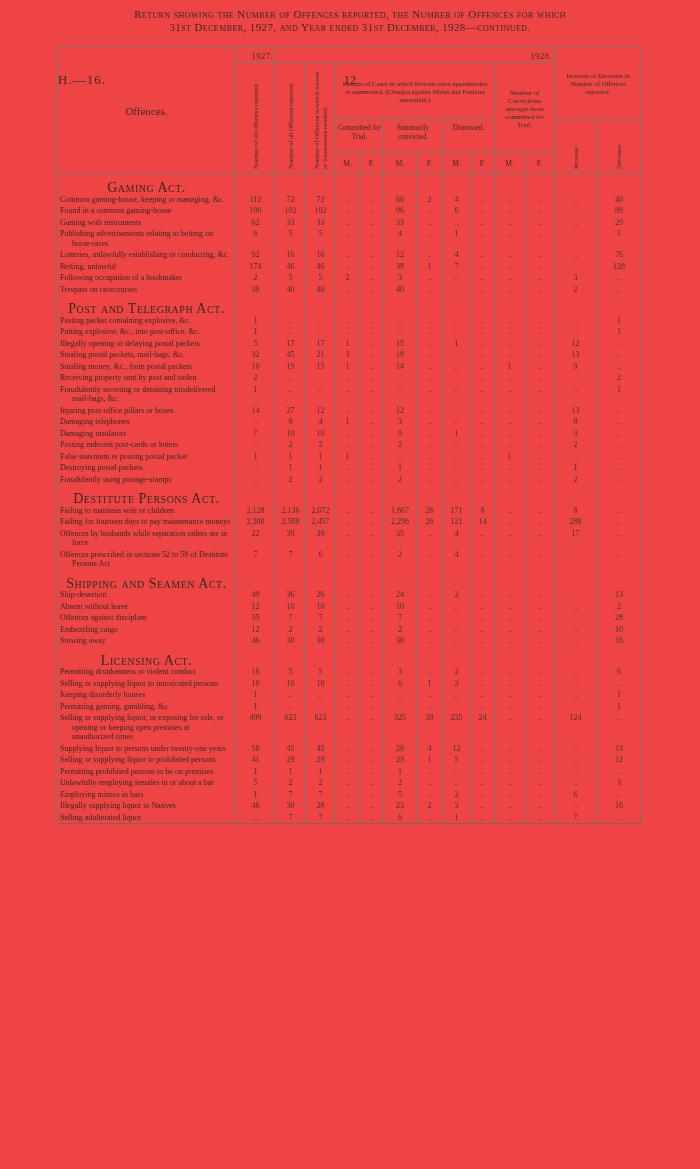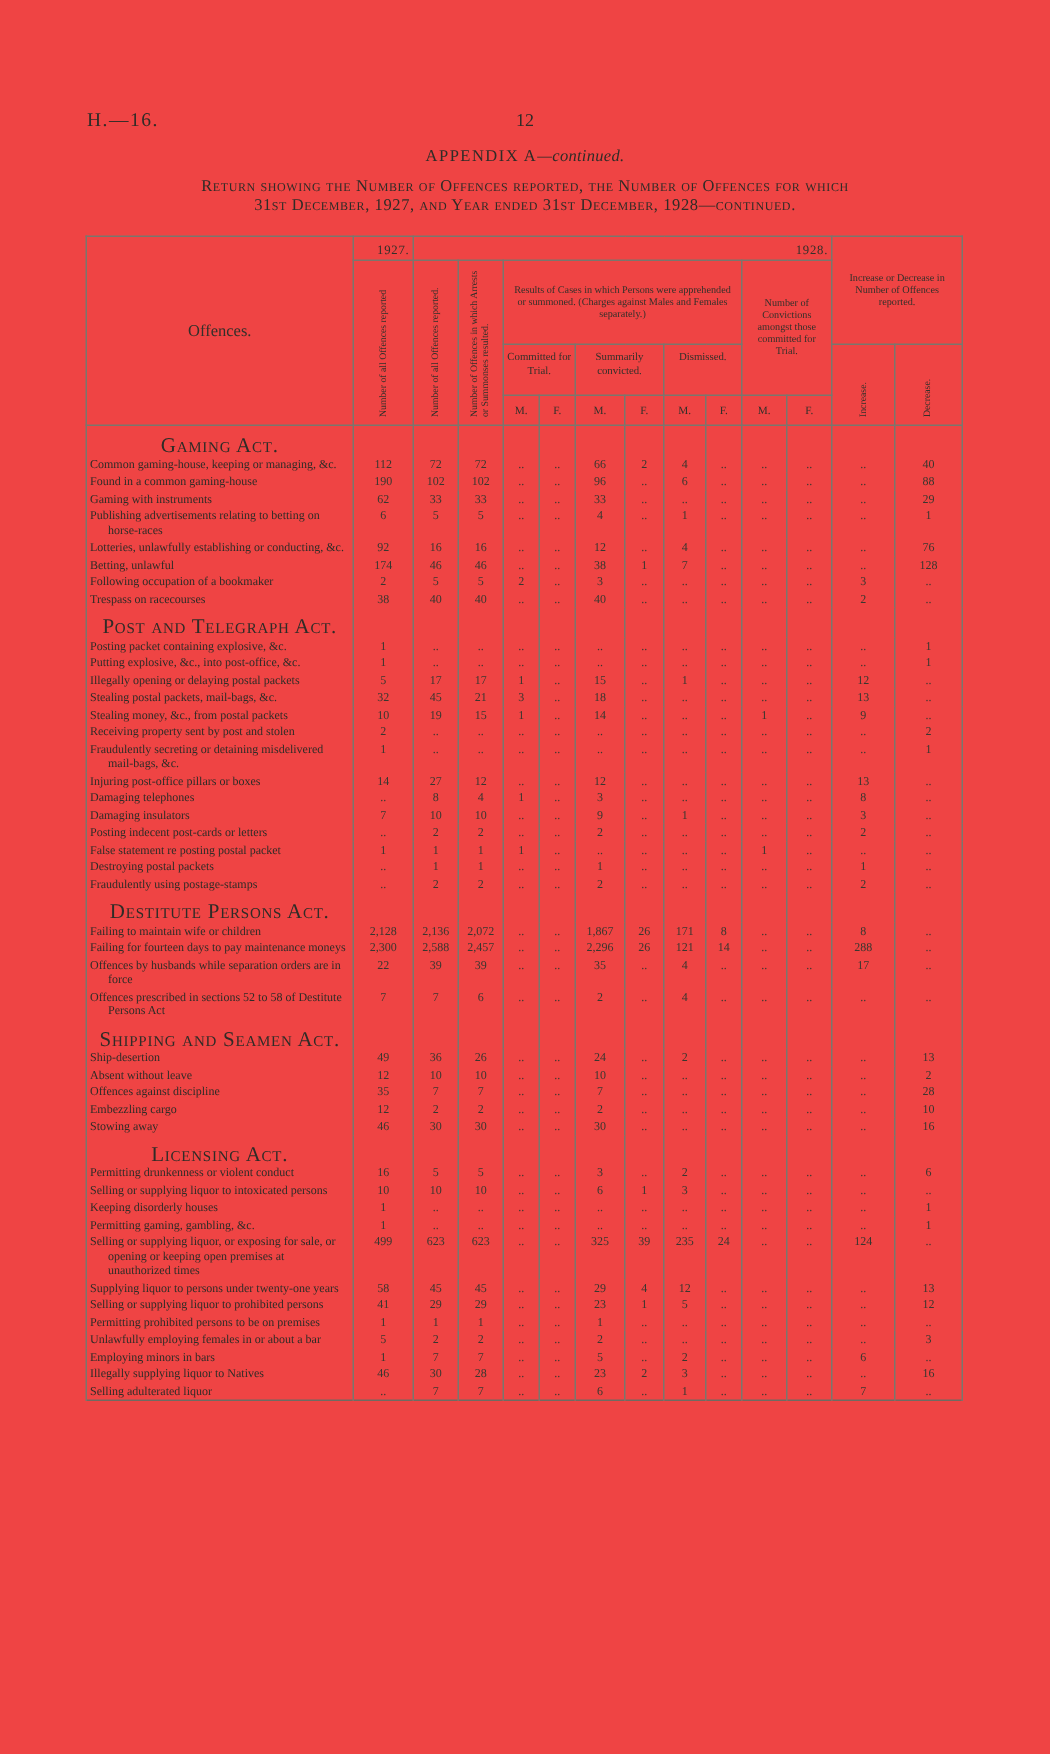--- a/index.html
+++ b/index.html
@@ -52,23 +52,20 @@
     letter-spacing:0.5px; padding:9px 0 1px; text-indent:0;
   }
 </style>
 </head>
 <body>
 
 <div class="page">
   <div class="doc-ref">H.—16.</div>
   <div class="page-num">12</div>
 
-  <div class="appendix-line">
-    <span>APPENDIX A</span><span class="appendix-suffix">—continued.</span>
-  </div>
 
   <div class="return-title">
     <div class="line">Return showing the Number of Offences reported, the Number of Offences for which</div>
     <div class="line">31st December, 1927, and Year ended 31st December, 1928—continued.</div>
   </div>
 
   <table class="offences-table">
     <colgroup>
       <col style="width:178px">
         <col style="width:40px">

